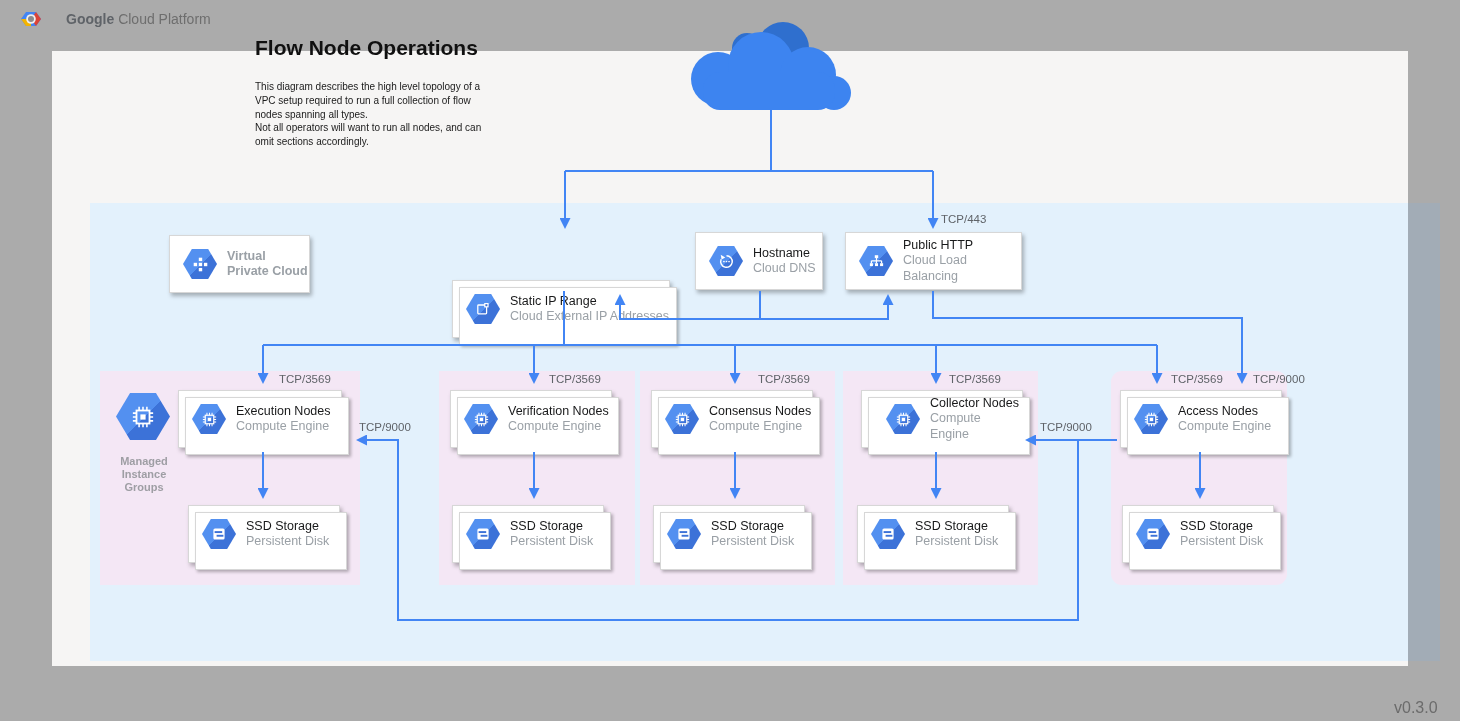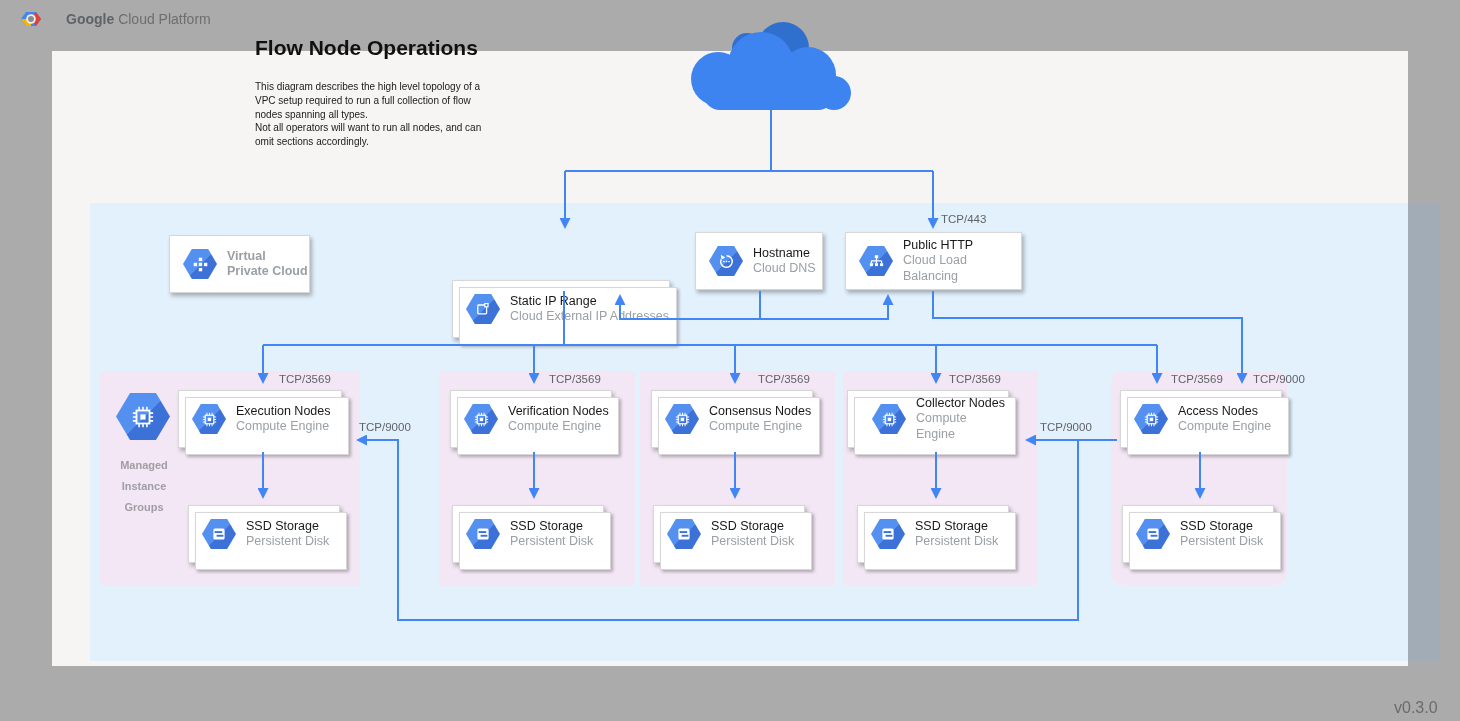--- a/index.html
+++ b/index.html
@@ -51,21 +51,21 @@
 
   
   .group { position:absolute; top:371px; height:214px; background:#f4e7f5; }
   .mig-hex {
     position:absolute; left:16px; top:22px; width:54px; height:47px;
     clip-path:polygon(26% 0,74% 0,100% 50%,74% 100%,26% 100%,0% 50%);
     background:linear-gradient(135deg,#5390f0 0 52%,#3c72d8 52% 100%);
     display:flex; align-items:center; justify-content:center;
   }
   .mig-label { position:absolute; left:0; top:84px; width:88px; text-align:center;
-    font-size:11px; font-weight:700; line-height:21px; color:#9e9ea4; white-space:pre-line; }
+    font-size:11px; font-weight:700; line-height:13px; color:#9e9ea4; white-space:pre-line; }
 
   .port { position:absolute; font-size:11.5px; color:#5f6368; z-index:4; }
 
   .wires { position:absolute; left:0; top:0; z-index:3; pointer-events:none; }
   .cloud-svg { position:absolute; left:681px; top:20px; z-index:2; }
 </style>
 </head>
 <body>
 
 <div class="header">
@@ -295,21 +295,21 @@
       </svg>
     </div>
     <div class="card-text">
       <div class="card-title">SSD Storage</div>
       <div class="card-sub">Persistent Disk</div>
     </div>
   </div>
 </div>
 
 <div class="group" style="left:843px; width:195px;">
-  <div class="card stacked" style="left:4px; top:19px; width:162px;padding-left:24px;">
+  <div class="card stacked" style="left:18px; top:19px; width:162px;padding-left:24px;">
     <div class="hex">
       <svg viewBox="0 0 20 20" width="17" height="17">
         <rect x="5" y="5" width="10" height="10" stroke="#fff" stroke-width="1.4" fill="none"></rect>
         <rect x="8" y="8" width="4" height="4" fill="#fff"></rect>
         <path d="M7,5 V2.2 M10,5 V2.2 M13,5 V2.2 M7,15 V17.8 M10,15 V17.8 M13,15 V17.8 M5,7 H2.2 M5,10 H2.2 M5,13 H2.2 M15,7 H17.8 M15,10 H17.8 M15,13 H17.8" stroke="#fff" stroke-width="1.2"></path>
       </svg>
     </div>
     <div class="card-text">
       <div class="card-title">Collector Nodes</div>
       <div class="card-sub">Compute Engine</div>

